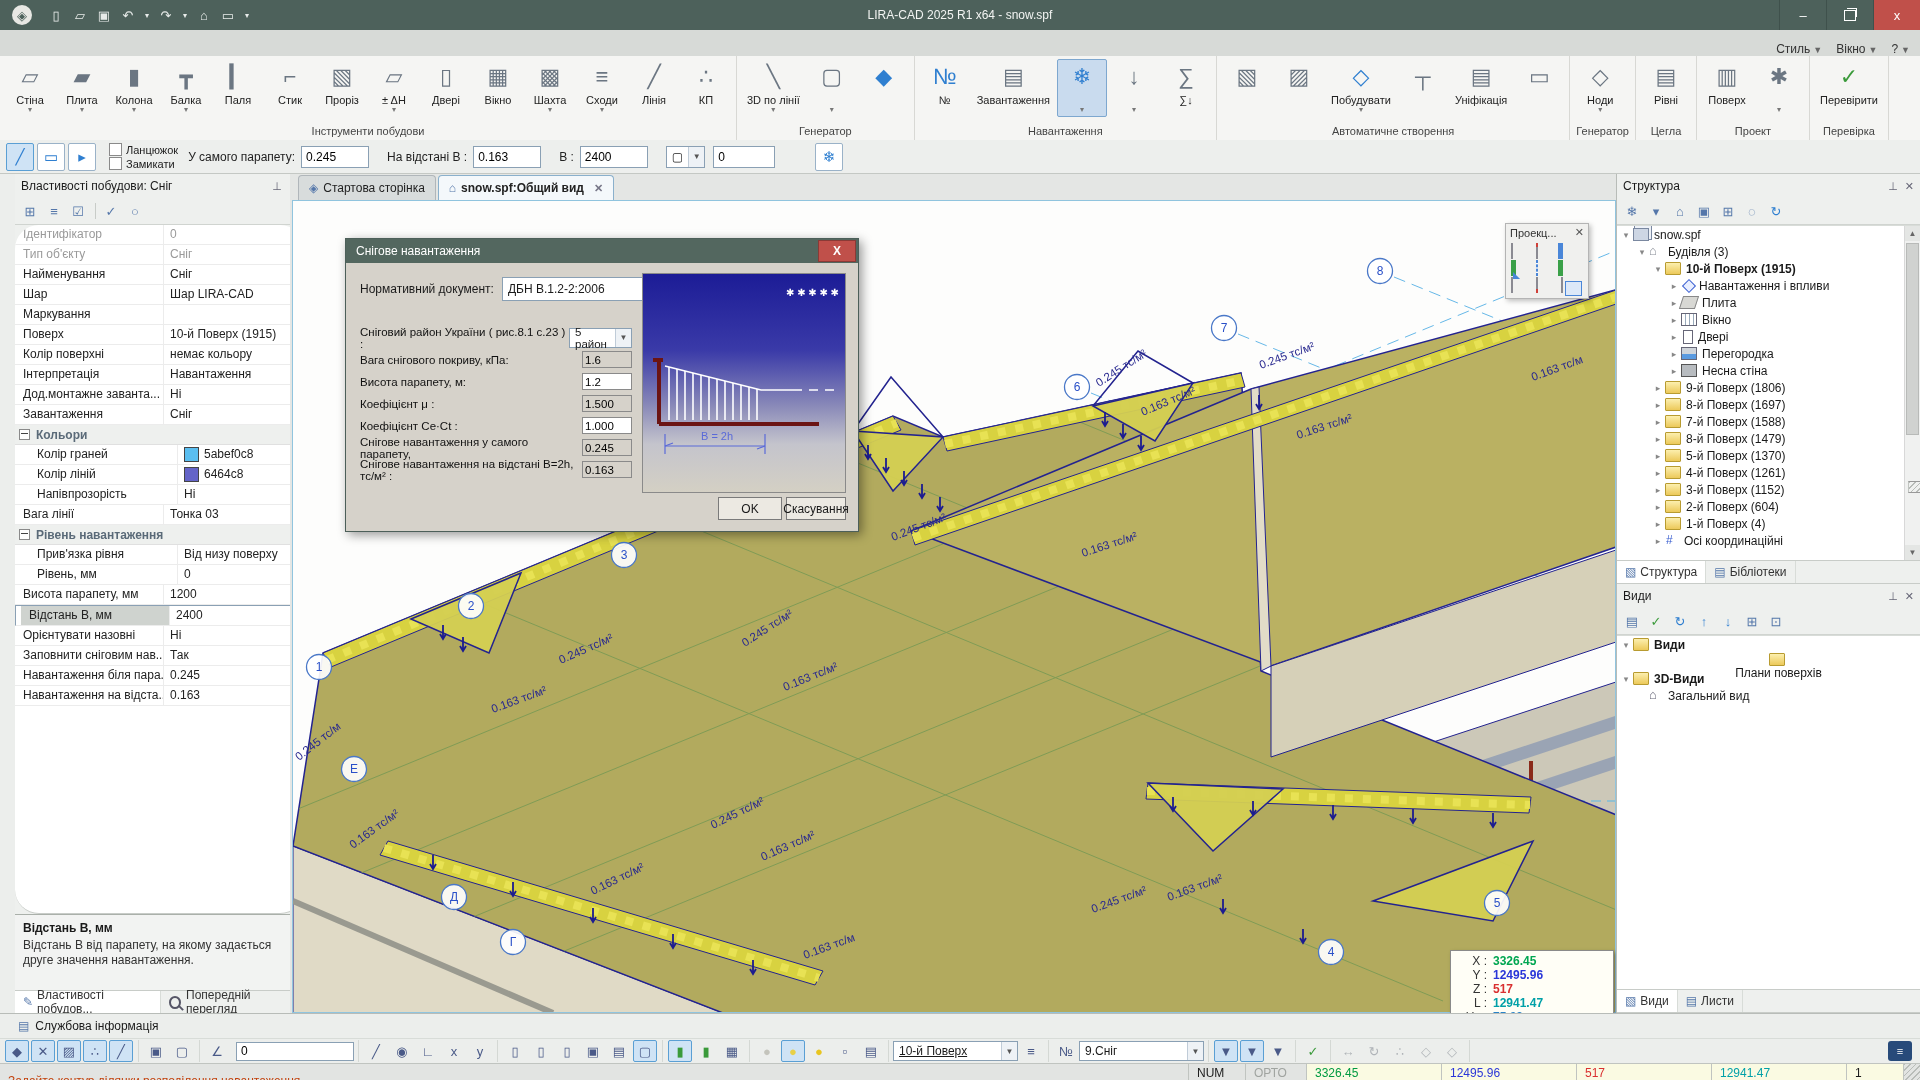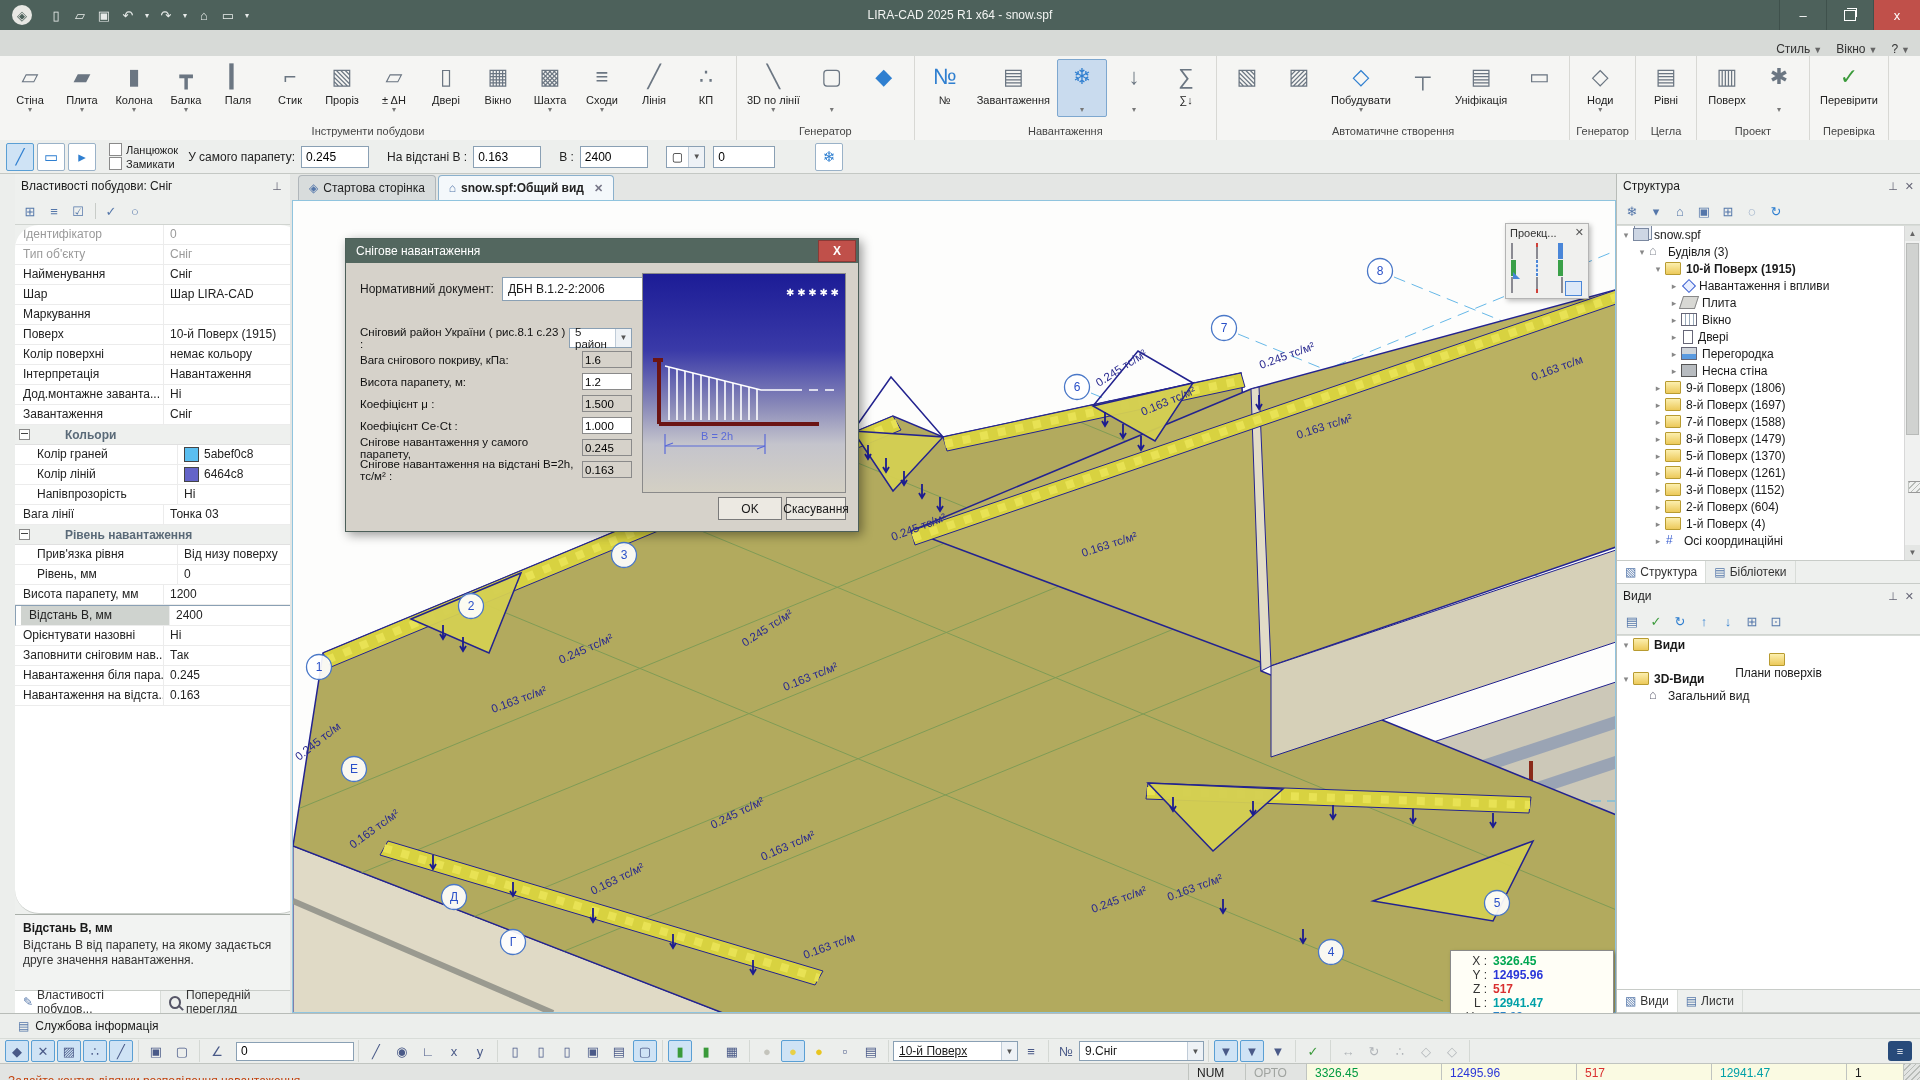--- a/index.html
+++ b/index.html
@@ -61,21 +61,21 @@
   .ptool .sep{width:1px;height:16px;background:#c8ccc8;margin:0 4px;}
 
   
   #pgrid{flex:1;background:#fff;overflow:hidden;border-bottom:1px solid #c8ccc8;border-radius:24px;}
   .prow{display:flex;height:19px;line-height:19px;border-bottom:1px solid #ececec;font-size:12px;}
   .plabel{width:140px;padding-left:8px;border-right:1px solid #ececec;white-space:nowrap;overflow:hidden;color:#222;}
   .plabel.sub{padding-left:22px;}
   .pvalue{flex:1;padding-left:6px;white-space:nowrap;overflow:hidden;color:#222;display:flex;align-items:center;}
   .prow.gray .plabel,.prow.gray .pvalue{color:#9a9a9a;}
   .prow.sel .plabel{background:#cfd3cf;}
-  .pgroup{display:flex;align-items:center;height:19px;background:#eef0ee;border-bottom:1px solid #e0e0e0;font-weight:bold;color:#5a6a78;font-size:12px;gap:29px;}
+  .pgroup{display:flex;align-items:center;height:19px;background:#eef0ee;border-bottom:1px solid #e0e0e0;font-weight:bold;color:#5a6a78;font-size:12px;}
   .minusbox{width:9px;height:9px;border:1px solid #8a8a8a;margin:0 6px 0 4px;position:relative;background:#fff;}
   .minusbox::after{content:"";position:absolute;left:1px;right:1px;top:3px;height:1px;background:#444;}
   .swatch{width:13px;height:13px;border:1px solid #444;margin-right:5px;display:inline-block;}
 
   #pinfo{height:76px;background:#f2f3f2;border-top:1px solid #aab0aa;padding:6px 8px;box-sizing:border-box;}
   #pinfo .t{font-weight:bold;font-size:12px;margin-bottom:3px;}
   #pinfo .d{font-size:12px;color:#333;line-height:15px;}
   .ptabs{height:22px;display:flex;align-items:stretch;border-top:1px solid #c8ccc8;background:#eef0ee;}
   .ptab{display:flex;align-items:center;padding:0 8px;font-size:12px;color:#333;border-right:1px solid #d8dcd8;}
   .ptab.active{background:#fff;}

